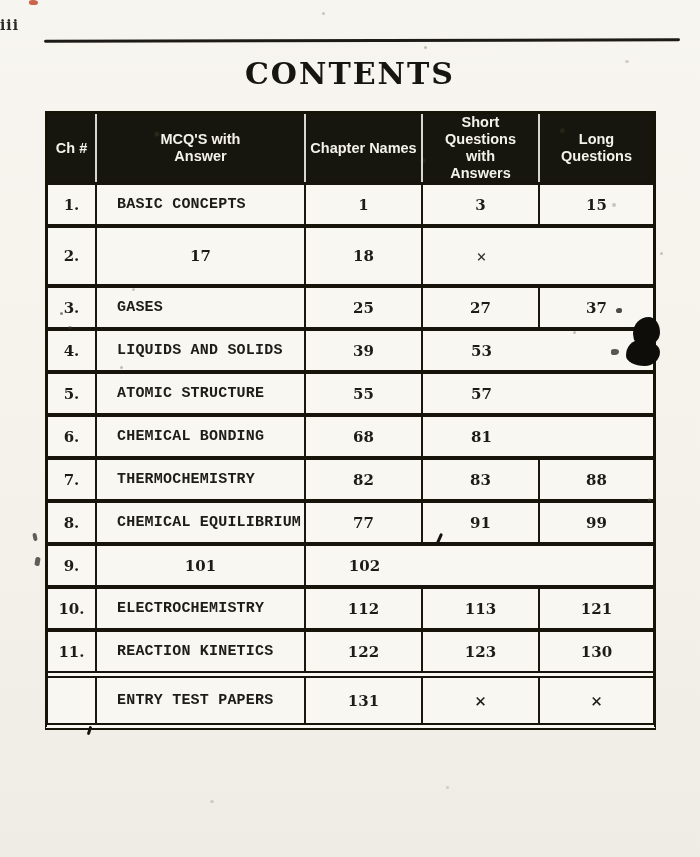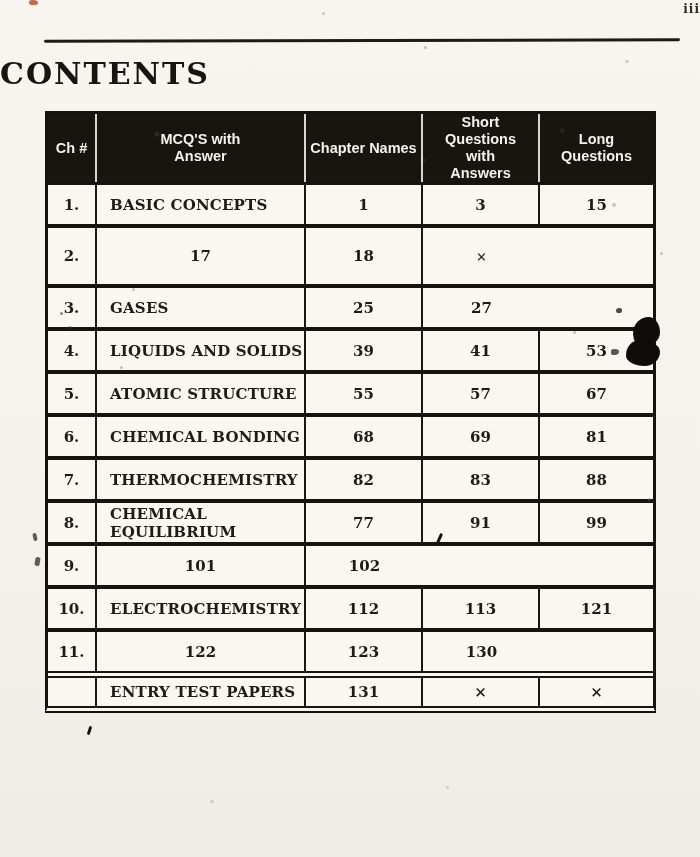--- a/index.html
+++ b/index.html
@@ -7,58 +7,58 @@
     position:relative;
     width:700px;height:857px;
     margin:0 auto;
     background:linear-gradient(180deg,#f7f5ef 0%,#f4f2eb 55%,#eeece5 100%);
     overflow:hidden;
     font-family:"DejaVu Serif","Liberation Serif",serif;
     color:#1d1c18;
   }
   
   .page-num{
-    position:absolute;top:2px;left:0;width:100%;
-    text-align:right;font-size:12px;font-weight:bold;color:#2a2a28;
+    position:absolute;top:17px;left:0;width:100%;
+    text-align:left;font-size:14px;font-weight:bold;color:#2a2a28;
     letter-spacing:1px;
   }
   .top-rule{
     position:absolute;top:39px;left:44px;width:636px;height:3px;
     background:#1c1b18;border-radius:3px;transform:rotate(-0.12deg);
   }
   .page-title{
     position:absolute;top:56px;left:0;width:100%;
-    text-align:left;font-size:30px;font-weight:bold;
+    text-align:center;font-size:30px;font-weight:bold;
     letter-spacing:2px;color:#161511;
   }
   
   .toc-table{
     position:absolute;left:45px;top:111px;width:611px;
     border:3px solid #161309;
     border-bottom:7px double #161309;
     box-sizing:border-box;
     background:#f8f6f0;
   }
   .t-row{
     display:grid;
     grid-template-columns:49px 209px 117px 117px 1fr;
     box-sizing:border-box;
   }
   .t-row.body{border-top:4px solid #17140c;height:43px;background:#f9f7f1;}
   .t-row.row-tall{height:60px;}
-  .t-row.row-last{border-top:7px double #17140c;height:35px;}
+  .t-row.row-last{border-top:7px double #17140c;height:52px;}
   .cell{
     display:flex;align-items:center;justify-content:center;
     box-sizing:border-box;
     border-right:2px solid #1a170f;
     font-size:15px;font-weight:bold;
     position:relative;
   }
   .cell:last-child{border-right:none;}
-  .c-name{justify-content:flex-start;padding-left:13px;letter-spacing:.2px;line-height:1.2;}
+  .c-name{justify-content:flex-start;padding-left:20px;letter-spacing:.2px;line-height:1.2;font-family:Liberation Mono, monospace;}
   
   .t-row.head{
     height:67px;
     background-color:#17160e;
     background-image:
       radial-gradient(circle at 18% 30%,rgba(120,130,80,.16) 0 2px,transparent 3px),
       radial-gradient(circle at 62% 70%,rgba(120,130,80,.13) 0 2px,transparent 3px),
       radial-gradient(circle at 85% 25%,rgba(150,150,110,.10) 0 2px,transparent 3px);
     color:#f3f2e9;
     font-family:"Liberation Sans","DejaVu Sans",sans-serif;
@@ -136,47 +136,45 @@
       <div class="cell c-long">
           <span>×</span>
         </div>
     </div>
 
     <div class="t-row body">
       <div class="cell c-ch">3.</div>
       <div class="cell c-name">GASES</div>
       <div class="cell c-mcq">25</div>
       <div class="cell c-short">27</div>
+      <div class="cell c-long">
+          <span>37</span>
+        </div>
     </div>
 
     <div class="t-row body">
       <div class="cell c-ch">4.</div>
       <div class="cell c-name">LIQUIDS AND SOLIDS</div>
       <div class="cell c-mcq">39</div>
-      <div class="cell c-short">41</div>
       <div class="cell c-long">
           <span>53</span>
         </div>
     </div>
 
     <div class="t-row body">
       <div class="cell c-ch">5.</div>
       <div class="cell c-name">ATOMIC STRUCTURE</div>
       <div class="cell c-mcq">55</div>
       <div class="cell c-short">57</div>
-      <div class="cell c-long">
-          <span>67</span>
-        </div>
     </div>
 
     <div class="t-row body">
       <div class="cell c-ch">6.</div>
       <div class="cell c-name">CHEMICAL BONDING</div>
       <div class="cell c-mcq">68</div>
-      <div class="cell c-short">69</div>
       <div class="cell c-long">
           <span>81</span>
         </div>
     </div>
 
     <div class="t-row body">
       <div class="cell c-ch">7.</div>
       <div class="cell c-name">THERMOCHEMISTRY</div>
       <div class="cell c-mcq">82</div>
       <div class="cell c-short">83</div>
@@ -206,20 +204,21 @@
       <div class="cell c-name">ELECTROCHEMISTRY</div>
       <div class="cell c-mcq">112</div>
       <div class="cell c-short">113</div>
       <div class="cell c-long">
           <span>121</span>
         </div>
     </div>
 
     <div class="t-row body">
       <div class="cell c-ch">11.</div>
+      <div class="cell c-name">REACTION KINETICS</div>
       <div class="cell c-mcq">122</div>
       <div class="cell c-short">123</div>
       <div class="cell c-long">
           <span>130</span>
         </div>
     </div>
 
     <div class="t-row body row-last">
       <div class="cell c-ch"></div>
       <div class="cell c-name">ENTRY TEST PAPERS</div>

